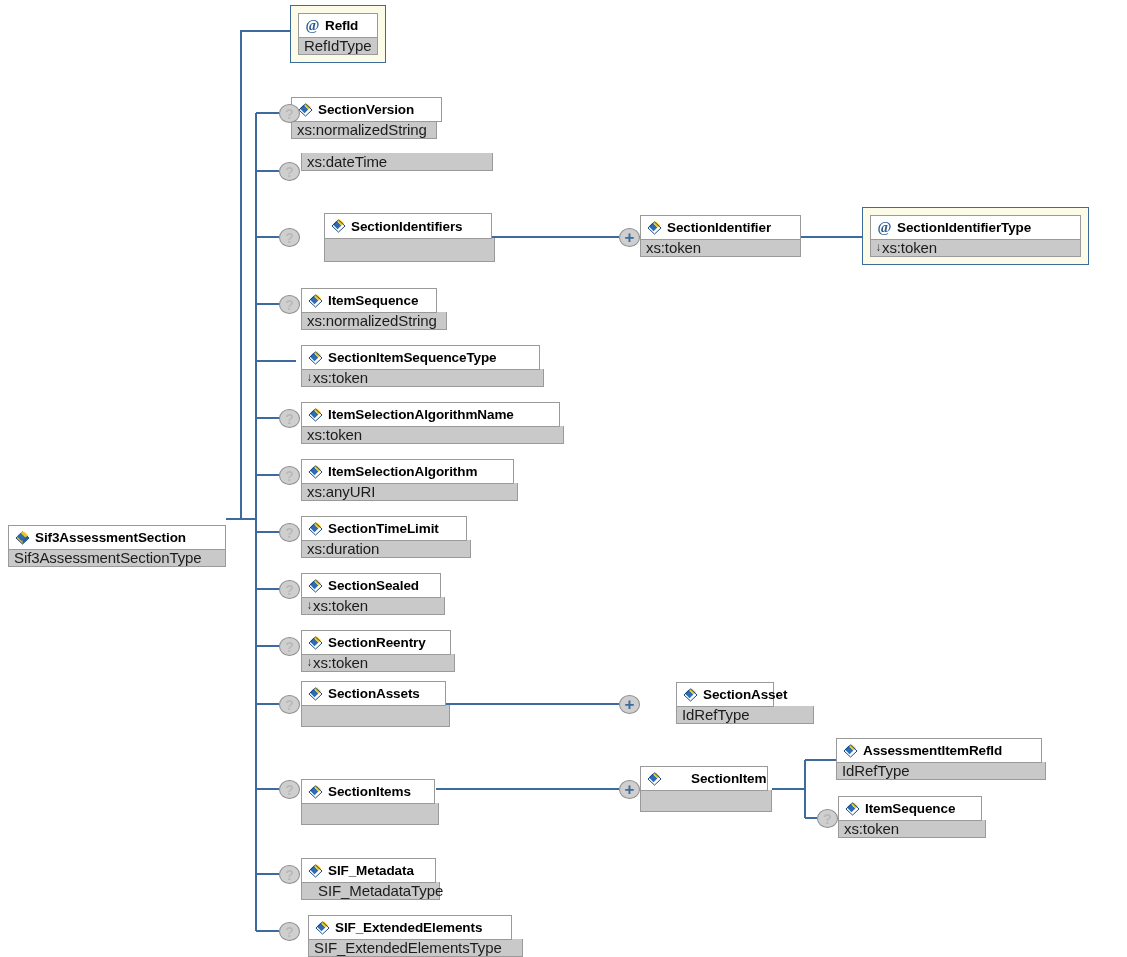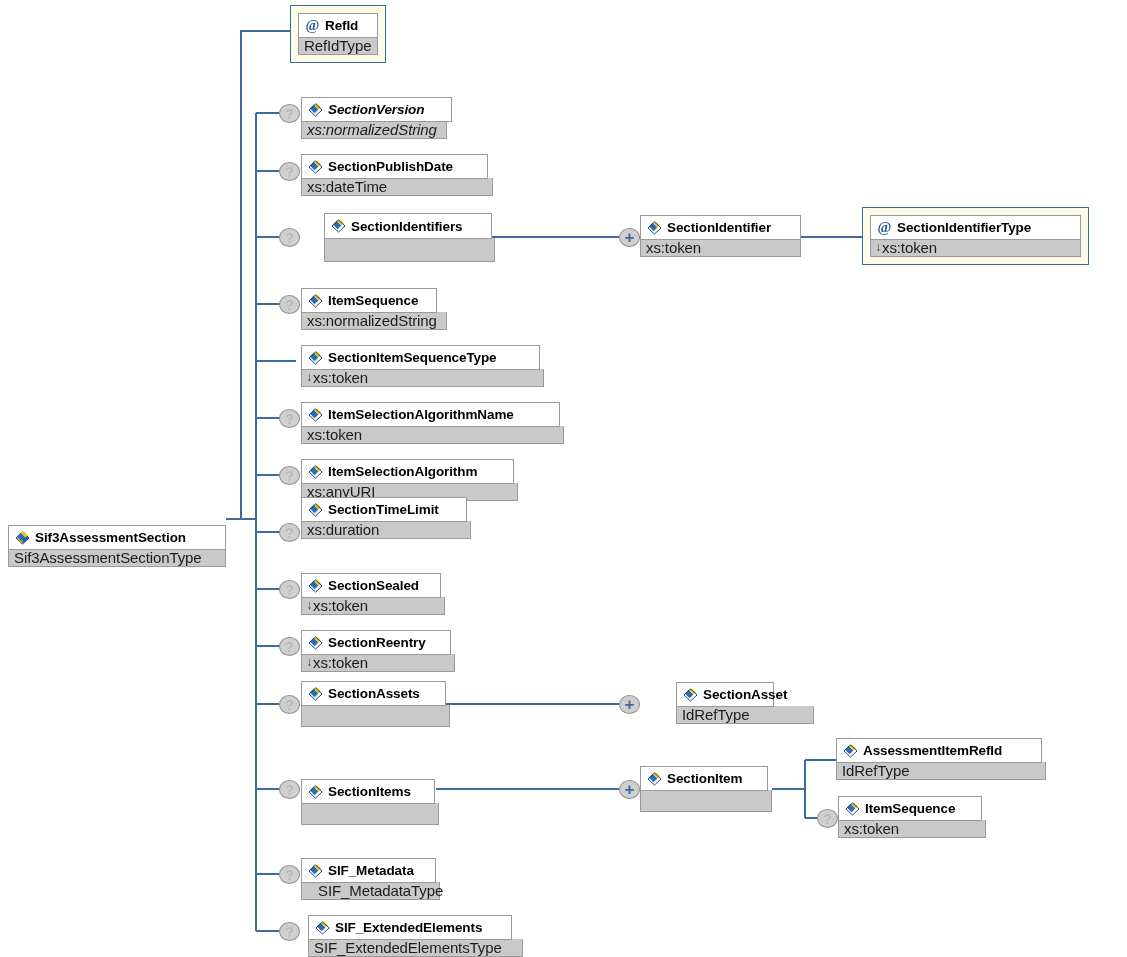--- a/index.html
+++ b/index.html
@@ -205,50 +205,40 @@
       <span class="label">RefId</span>
     </div>
     <div class="typerow" style="width:80px;">
       <span class="typetext">RefIdType</span>
     </div>
   </div>
 
   <div class="marker opt" style="left:279px; top:104px;">
       <span class="g">?</span>
     </div>
-  <div class="node" style="left:301px; top:97px; width:151px;font-style:italic;">
+  <div class="node" style="left:291px; top:97px; width:151px;">
     <div class="namerow">
       <span class="elem-icon">
         <svg viewBox="0 0 16 15" width="15" height="14">
             <path d="M2 6 L7 11 L11 7 L6 2 Z" fill="#2b6cb5"></path>
             <path d="M6 2 L11 7 L14 4.5 L9.5 0.5 Z" fill="#f3c524"></path>
             <path d="M1 7.5 L8 1 L15 7.5 L8 14 Z" fill="none" stroke="#0e3d7a" stroke-width="1"></path>
           </svg>
       </span>
       <span class="label">SectionVersion</span>
     </div>
     <div class="typerow" style="width:146px;">
       <span class="typetext">xs:normalizedString</span>
     </div>
   </div>
 
   <div class="marker opt" style="left:279px; top:162px;">
       <span class="g">?</span>
     </div>
   <div class="node" style="left:301px; top:154px; width:187px;">
-    <div class="namerow">
-      <span class="elem-icon">
-        <svg viewBox="0 0 16 15" width="15" height="14">
-            <path d="M2 6 L7 11 L11 7 L6 2 Z" fill="#2b6cb5"></path>
-            <path d="M6 2 L11 7 L14 4.5 L9.5 0.5 Z" fill="#f3c524"></path>
-            <path d="M1 7.5 L8 1 L15 7.5 L8 14 Z" fill="none" stroke="#0e3d7a" stroke-width="1"></path>
-          </svg>
-      </span>
-      <span class="label">SectionPublishDate</span>
-    </div>
     <div class="typerow" style="width:192px;">
       <span class="typetext">xs:dateTime</span>
     </div>
   </div>
 
   <div class="marker opt" style="left:279px; top:228px;">
       <span class="g">?</span>
     </div>
   <div class="node" style="left:301px; top:213px; width:168px;margin-left:23px;">
     <div class="namerow" style="height:26px;">
@@ -367,21 +357,21 @@
       <span class="label">ItemSelectionAlgorithm</span>
     </div>
     <div class="typerow" style="width:217px;">
       <span class="typetext">xs:anyURI</span>
     </div>
   </div>
 
   <div class="marker opt" style="left:279px; top:523px;">
       <span class="g">?</span>
     </div>
-  <div class="node" style="left:301px; top:497px; width:166px;">
+  <div class="node" style="left:301px; top:516px; width:166px;">
     <div class="namerow">
       <span class="elem-icon">
         <svg viewBox="0 0 16 15" width="15" height="14">
             <path d="M2 6 L7 11 L11 7 L6 2 Z" fill="#2b6cb5"></path>
             <path d="M6 2 L11 7 L14 4.5 L9.5 0.5 Z" fill="#f3c524"></path>
             <path d="M1 7.5 L8 1 L15 7.5 L8 14 Z" fill="none" stroke="#0e3d7a" stroke-width="1"></path>
           </svg>
       </span>
       <span class="label">SectionTimeLimit</span>
     </div>
@@ -486,21 +476,21 @@
     <div class="typerow" style="width:138px; height:22px;">
       <span class="typetext"></span>
     </div>
   </div>
 
   <div class="marker plus" style="left:619px; top:780px;">
       <span class="g">+</span>
     </div>
 
   <div class="node" style="left:640px; top:766px; width:128px;">
-    <div class="namerow" style="height:25px;">
+    <div class="namerow" style="height:25px;gap:24px;">
       <span class="elem-icon">
         <svg viewBox="0 0 16 15" width="15" height="14">
             <path d="M2 6 L7 11 L11 7 L6 2 Z" fill="#2b6cb5"></path>
             <path d="M6 2 L11 7 L14 4.5 L9.5 0.5 Z" fill="#f3c524"></path>
             <path d="M1 7.5 L8 1 L15 7.5 L8 14 Z" fill="none" stroke="#0e3d7a" stroke-width="1"></path>
           </svg>
       </span>
       <span class="label">SectionItem</span>
     </div>
     <div class="typerow" style="width:132px; height:22px;">

